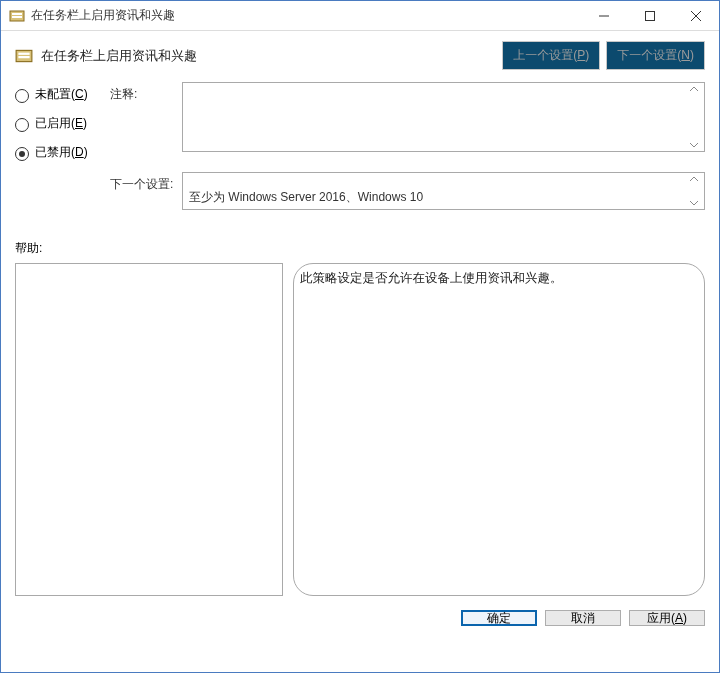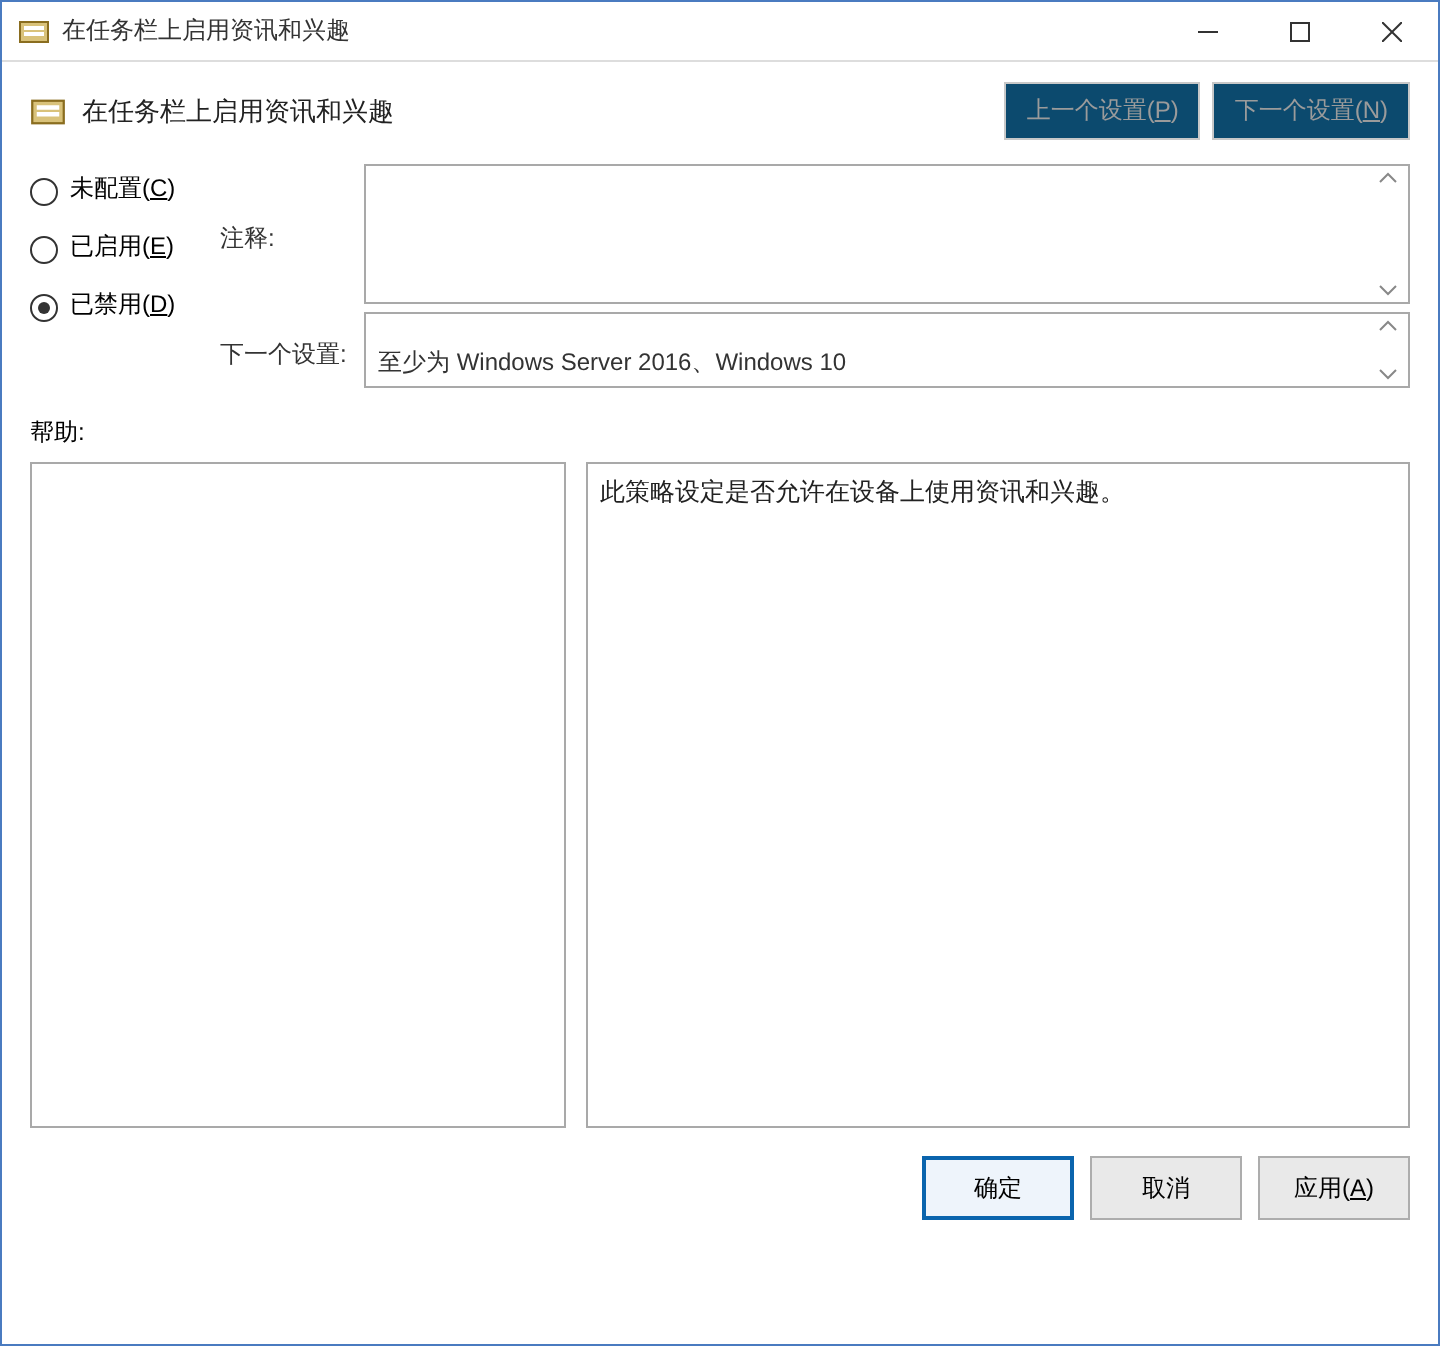--- a/index.html
+++ b/index.html
@@ -40,48 +40,48 @@
 .config-area { display: flex; padding: 0 14px 0 14px; }
 .radios { width: 95px; padding-top: 4px; }
 .radio-row { display: flex; align-items: flex-end; margin-bottom: 12px; cursor: default; }
 .radio-circle {
   width: 14px; height: 14px; border: 1px solid #333; border-radius: 50%;
   margin-right: 6px; display: inline-flex; align-items: center; justify-content: center;
 }
 .radio-circle.checked::after { content: ""; width: 6px; height: 6px; background: #333; border-radius: 50%; }
 .radio-label .ul { text-decoration: underline; }
 .fields { flex: 1; }
-.field-row { display: flex; margin-bottom: 4px; align-items: center; }
+.field-row { display: flex; margin-bottom: 20px; }
 .field-label { width: 72px; padding-top: 4px; color: #333; }
 .textarea {
   flex: 1; border: 1px solid #a9a9a9; background: #fff; position: relative;
   padding: 16px 20px 4px 6px; font-size: 12px; color: #333;
 }
 .comment-box { height: 70px; }
 .supported-box { height: 38px; }
 .scroll-arrows-right {
   position: absolute; right: 2px; top: 2px; bottom: 2px; width: 14px;
   display: flex; flex-direction: column; justify-content: space-between;
 }
 .scroll-arrows-right svg { display: block; }
 .labels-row { display: flex; padding: 10px 14px 6px 14px; }
 .labels-row .l-opt { width: 276px; }
 .panels-row { display: flex; padding: 0 14px; gap: 10px; }
 .panel {
   border: 1px solid #a9a9a9; background: #fff; height: 333px; padding: 6px;
   font-size: 12.5px; color: #222;
 }
 .panel.options { width: 268px; }
-.panel.help { flex: 1; }
+.panel.help { flex: 1; border-radius: 20px; }
 .footer {
   display: flex; justify-content: flex-end; gap: 8px;
   padding: 14px 14px 12px 14px;
 }
 .btn {
-  min-width: 76px; height: 32px; border: 1px solid #adadad; background: #e9e9e9;
+  min-width: 76px; height: 16px; border: 1px solid #adadad; background: #e9e9e9;
   font-size: 12px; display: inline-flex; align-items: center; justify-content: center;
 }
 .btn.primary { border: 2px solid #0a64ad; background: #eef4fb; }
 .btn .ul { text-decoration: underline; }
 </style>
 </head>
 <body>
 
 <div class="titlebar">
   <span class="icon">

